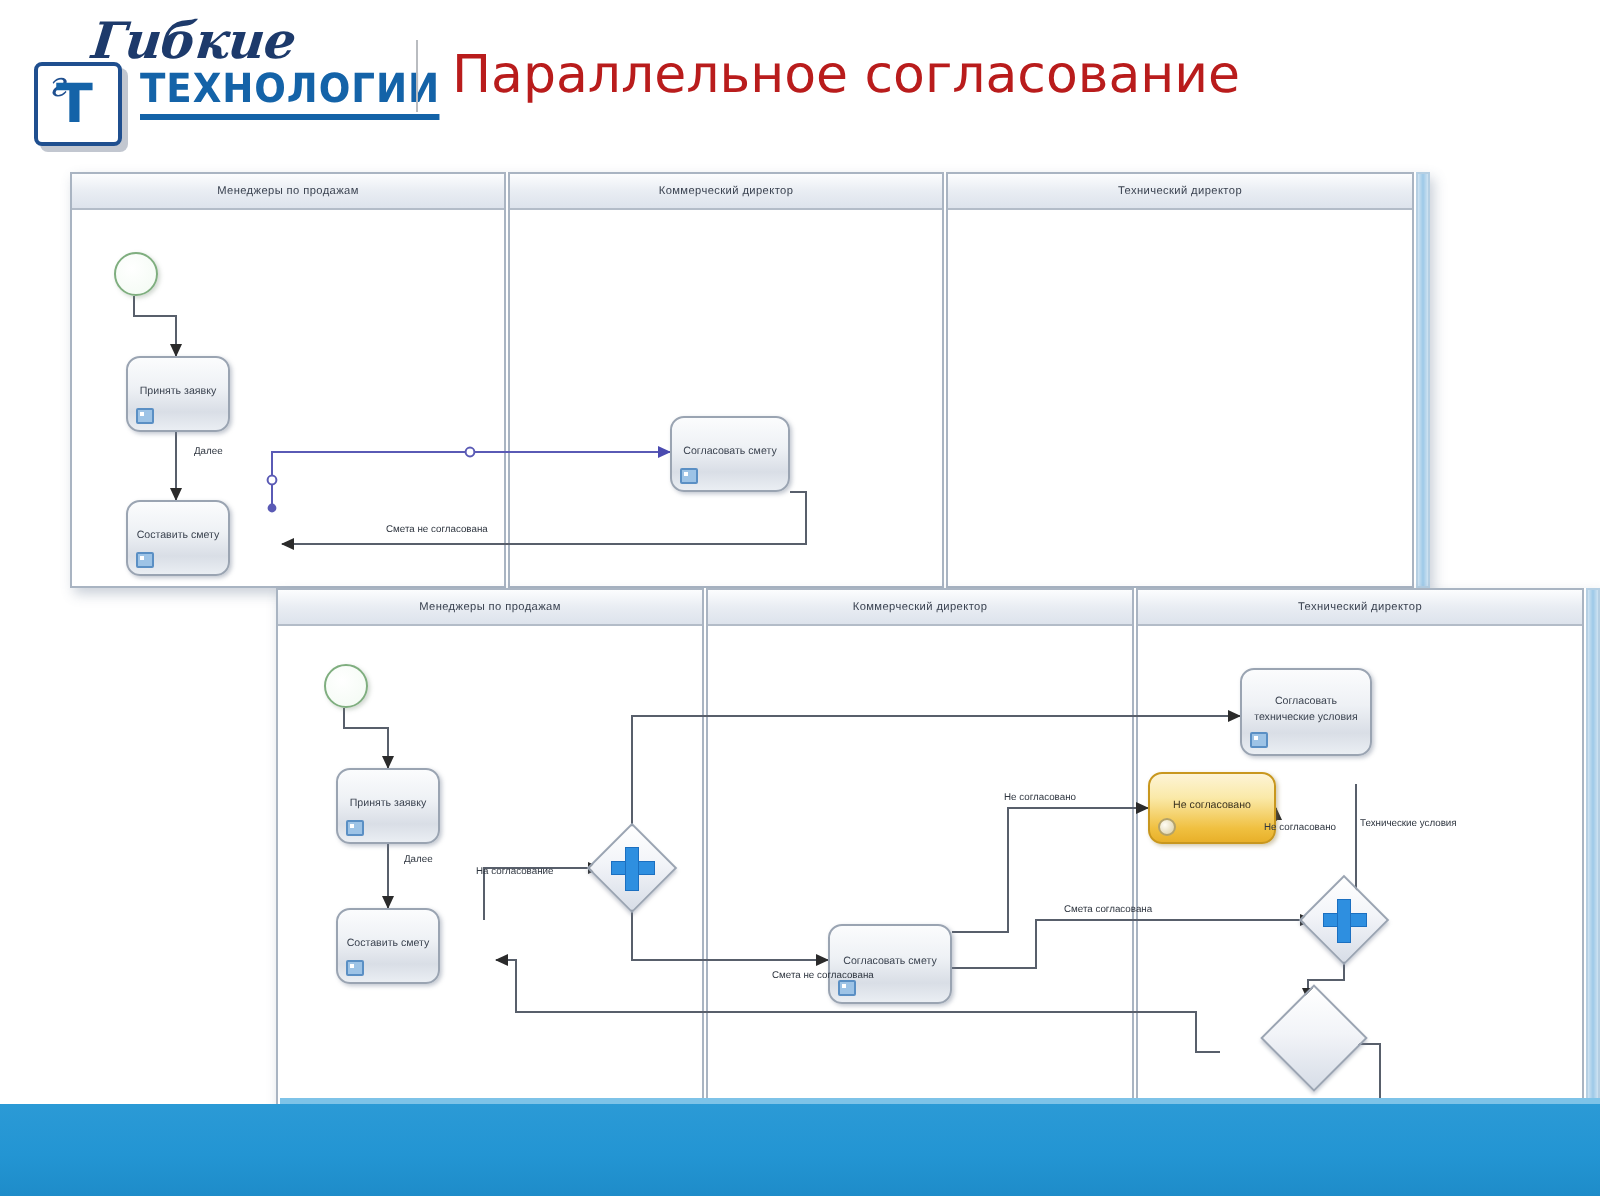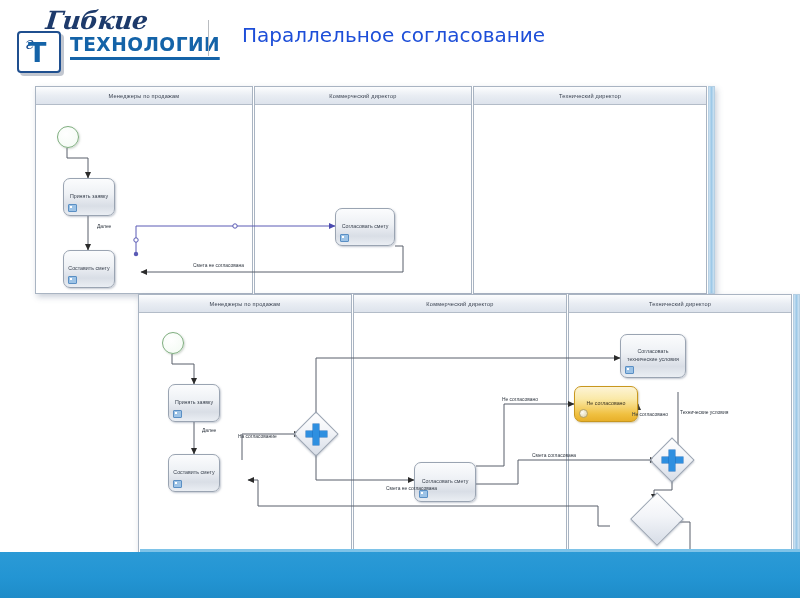--- a/index.html
+++ b/index.html
@@ -53,22 +53,22 @@
   .logo-badge .t{
     position:absolute; left:9px; top:4px;
     font-family:"DejaVu Sans", sans-serif;
     font-weight:bold; font-size:27px; color:#1463a8;
   }
   .title-sep{
     position:absolute; left:208px; top:20px;
     width:1px; height:36px; background:#b9bcc0;
   }
   .page-title{
-    position:absolute; left:242px; top:23px;
-    font-size:20px; color:#1d4ed8;
+    position:absolute; left:226px; top:23px;
+    font-size:26px; color:#b91c1c;
     font-family:"DejaVu Sans", sans-serif;
     white-space:nowrap;
   }
 
   
   .diagram{
     position:absolute;
     background:#ffffff;
     box-shadow:2px 3px 6px rgba(80,100,130,.30);
   }

